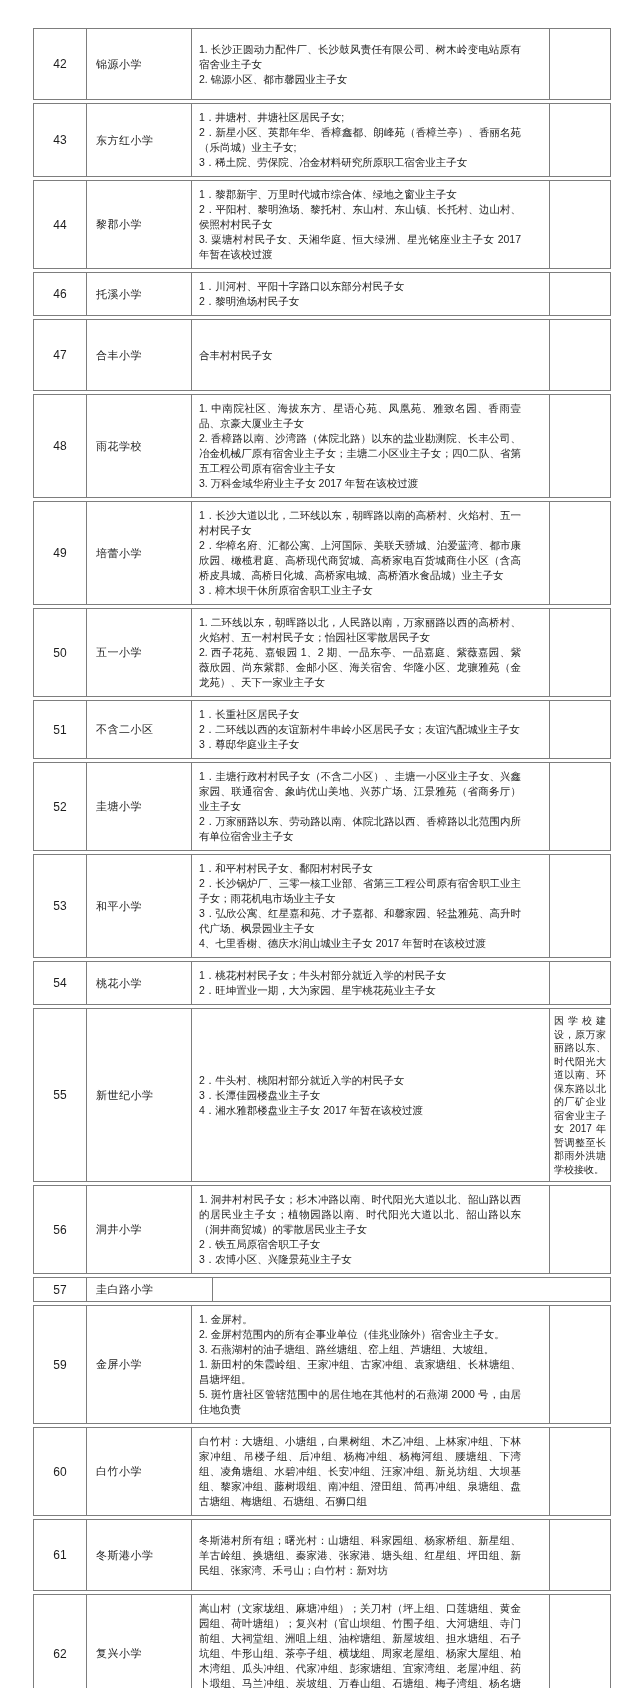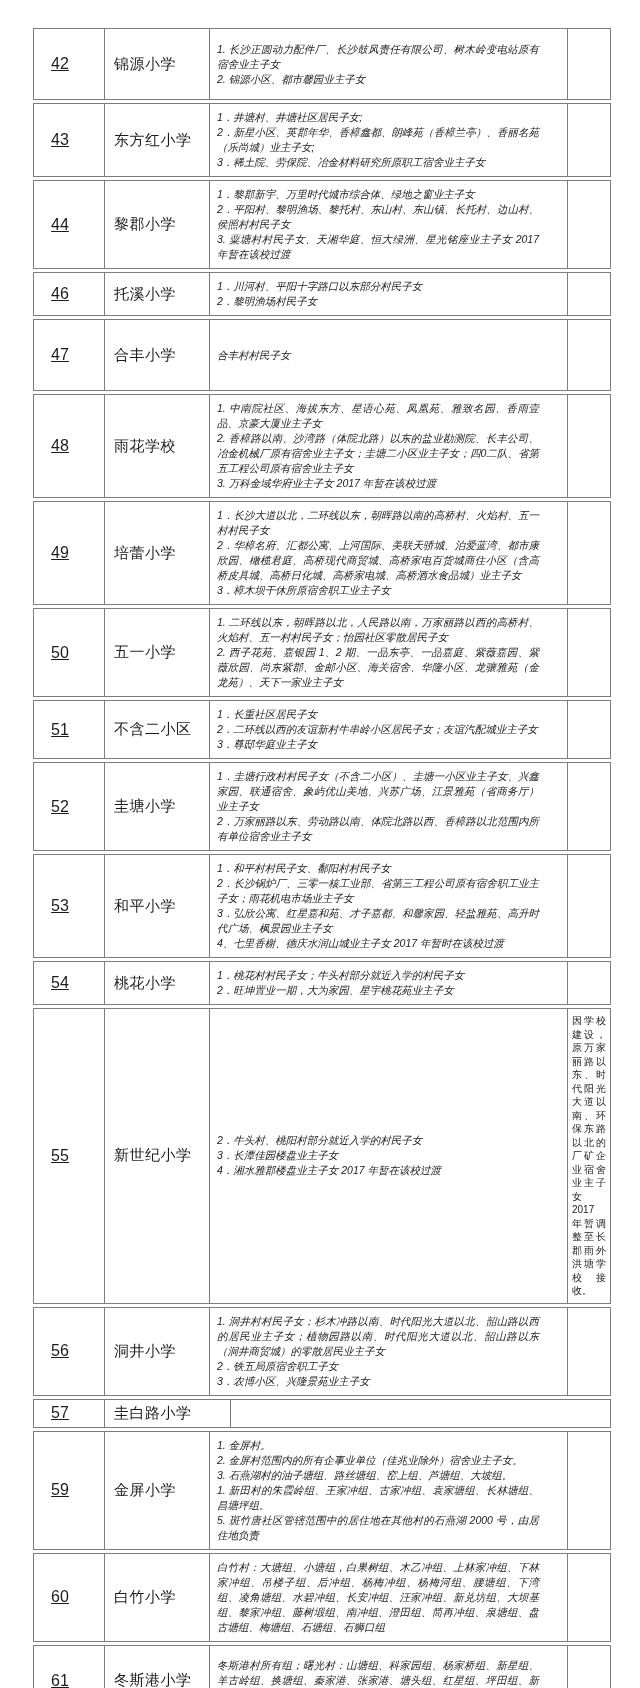--- a/index.html
+++ b/index.html
@@ -11,32 +11,31 @@
   }
   .table-wrap { margin:28px 0 0 33px; width:578px; }
   .row {
     display:flex; align-items:stretch;
     border:1px solid #7d7d7d; margin-bottom:3px; background:#fff;
   }
   .cell { border-left:1px solid #7d7d7d; }
   .cell:first-child { border-left:none; }
   .c-num {
     width:52px; flex:0 0 52px; display:flex; align-items:center; justify-content:center;
-    font-size:16px;
-    text-decoration:underline;
+    font-size:12px;
   }
   .c-school {
     width:105px; flex:0 0 105px; display:flex; align-items:center;
-    padding:4px 4px 4px 9px; font-size:15px; letter-spacing:0.5px;margin-left:18px;
+    padding:4px 4px 4px 9px; font-size:11px; letter-spacing:0.5px;
   }
   .c-desc {
     width:337px; flex:0 0 337px; display:flex; flex-direction:column; justify-content:center;
     padding:6px 7px; font-size:10.5px; line-height:15px;
   }
-  .c-desc .desc-line { text-align:justify;font-style:italic; }
+  .c-desc .desc-line { text-align:justify; }
   .c-note {
     width:82px; flex:1 1 82px; padding:5px 4px; font-size:10px; line-height:13.5px;
     display:flex; flex-direction:column; justify-content:center; text-align:justify;margin-left:21px;
   }
   .row-tall .c-desc { min-height:70px; }
   .row-min .c-desc { min-height:40px;justify-content:flex-end; }
 </style>
 </head>
 <body>
 

